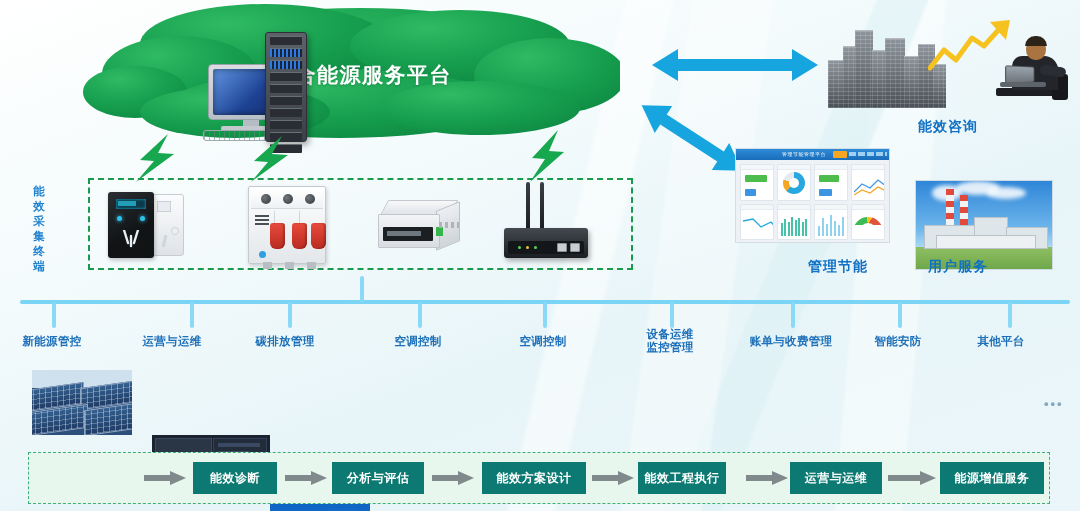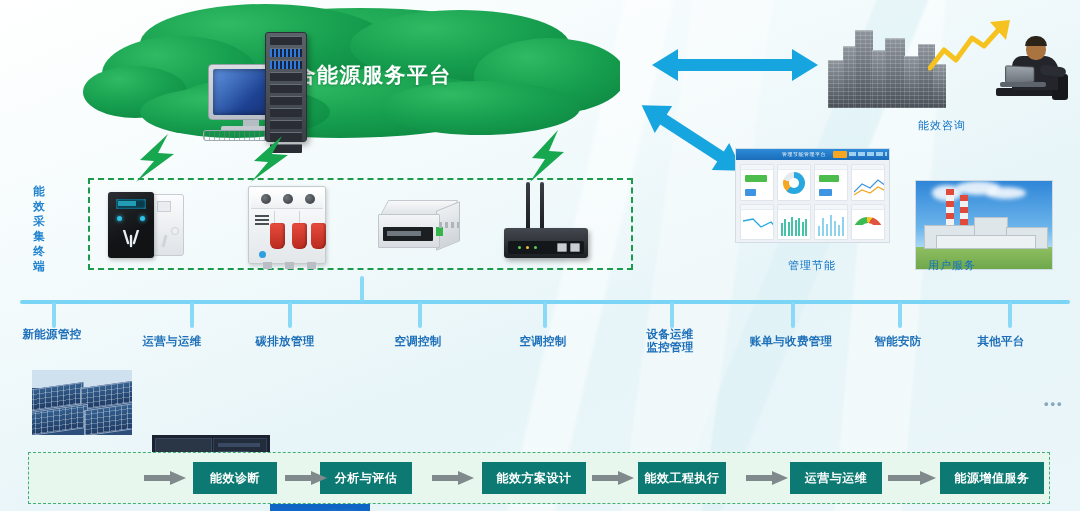--- a/index.html
+++ b/index.html
@@ -60,21 +60,21 @@
   #server .bay.lit { background:repeating-linear-gradient(90deg,#2f7ae0 0 2px, #18243a 2px 4px); }
 
   
   .bolt { position:absolute; }
   .bolt svg { display:block; }
 
   
   .arrow { position:absolute; }
 
   
-  .r-label { position:absolute; color:#1171c4; font-weight:normal; font-size:11px; letter-spacing:1px; }
+  .r-label { position:absolute; color:#1171c4; font-weight:bold; font-size:14px; letter-spacing:1px; }
   .r-img { position:absolute; overflow:hidden; }
 
   
   #consult { left:828px; top:20px; width:240px; height:88px; }
   .city { position:absolute; left:0; top:4px; width:118px; height:84px; }
   .bldg { position:absolute; bottom:0; background:linear-gradient(#8d949b,#4f555c);
           border-top:1px solid #b4bac0;
           background-image:repeating-linear-gradient(0deg, rgba(255,255,255,.17) 0 1px, transparent 1px 4px),
                            repeating-linear-gradient(90deg, rgba(255,255,255,.12) 0 1px, transparent 1px 5px),
                            linear-gradient(#8d949b,#4a5057); }
@@ -401,21 +401,21 @@
             <i style="height:44%;background:#8fd2ef"></i>
             <i style="height:79%;background:#8fd2ef"></i>
           </div>
         </div>
       <div class="dcard">
           <div class="hd"></div>
           <div class="gauge"></div>
         </div>
     </div>
   </div>
-  <div class="r-label" style="left:788px;top:258px;">管理节能</div>
+  <div class="r-label" style="left:808px;top:258px;">管理节能</div>
 
   <div class="r-img" id="plant">
     <div class="sky"></div>
     <div class="smoke" style="left:16px;top:4px;width:30px;height:16px;"></div>
     <div class="smoke" style="left:40px;top:0px;width:44px;height:14px;"></div>
     <div class="smoke" style="left:70px;top:6px;width:40px;height:12px;"></div>
     <div class="stackr" style="left:30px;top:8px;height:42px;"></div>
     <div class="stackr" style="left:44px;top:14px;height:36px;"></div>
     <div class="plantbody" style="left:8px;top:44px;width:54px;height:24px;"></div>
     <div class="plantbody" style="left:58px;top:36px;width:34px;height:32px;"></div>
@@ -495,21 +495,21 @@
   <div class="tick" style="left:52px;top:302px;height:26px;"></div>
   <div class="tick" style="left:190px;top:302px;height:26px;"></div>
   <div class="tick" style="left:288px;top:302px;height:26px;"></div>
   <div class="tick" style="left:418px;top:302px;height:26px;"></div>
   <div class="tick" style="left:543px;top:302px;height:26px;"></div>
   <div class="tick" style="left:670px;top:302px;height:26px;"></div>
   <div class="tick" style="left:791px;top:302px;height:26px;"></div>
   <div class="tick" style="left:898px;top:302px;height:26px;"></div>
   <div class="tick" style="left:1008px;top:302px;height:26px;"></div>
 
-  <div class="cat" style="left:2px;top:328px;width:100px;">新能源管控</div>
+  <div class="cat" style="left:2px;top:335px;width:100px;">新能源管控</div>
   <div class="cat" style="left:124px;top:335px;width:96px;">运营与运维</div>
   <div class="cat" style="left:230px;top:335px;width:110px;">碳排放管理</div>
   <div class="cat" style="left:370px;top:335px;width:96px;">空调控制</div>
   <div class="cat" style="left:495px;top:335px;width:96px;">空调控制</div>
   <div class="cat" style="left:620px;top:328px;width:100px;">
     <div>设备运维</div>
     <div>监控管理</div>
   </div>
   <div class="cat" style="left:724px;top:335px;width:134px;">账单与收费管理</div>
   <div class="cat" style="left:850px;top:335px;width:96px;">智能安防</div>
@@ -542,21 +542,21 @@
   <div class="thumb tco2" style="left:270px;width:100px;">
 
     <div class="txt">CO₂</div>
   </div>
 
   <div class="dots" style="left:1044px;top:396px;">•••</div>
 
   <div id="flowbox"></div>
 
   <div class="step" style="left:193px;width:84px;">能效诊断</div>
-  <div class="step" style="left:320px;width:92px;">分析与评估</div>
+  <div class="step" style="left:332px;width:92px;">分析与评估</div>
   <div class="step" style="left:482px;width:104px;">能效方案设计</div>
   <div class="step" style="left:638px;width:88px;">能效工程执行</div>
   <div class="step" style="left:790px;width:92px;">运营与运维</div>
   <div class="step" style="left:940px;width:104px;">能源增值服务</div>
 
   <div class="fArrow" style="left:144px;">
     <svg width="42" height="14" viewBox="0 0 42 14">
         <path d="M0 4 L26 4 L26 0 L42 7 L26 14 L26 10 L0 10 Z" fill="#808a8c"></path>
       </svg>
   </div>

